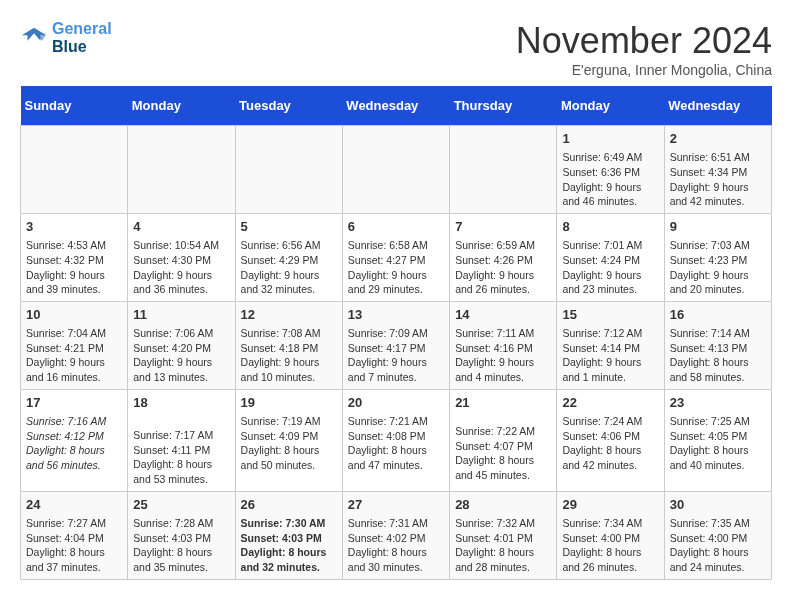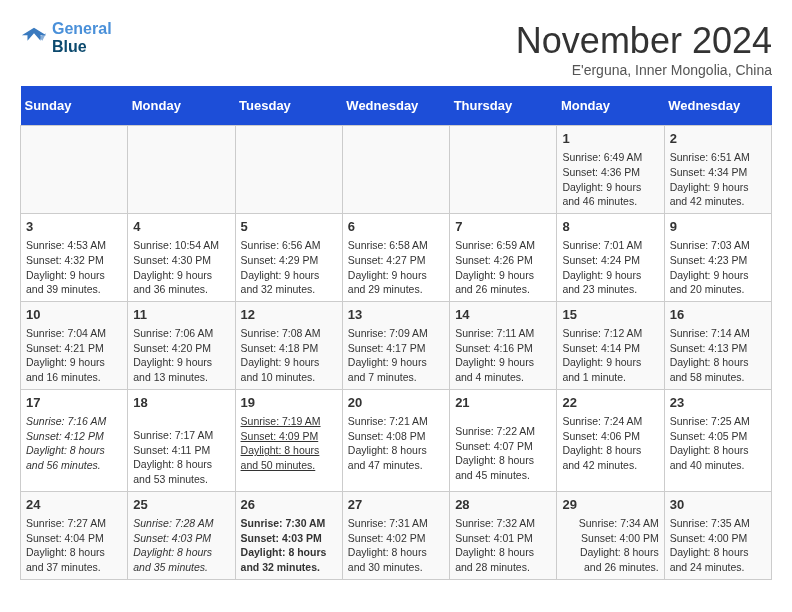--- a/index.html
+++ b/index.html
@@ -126,21 +126,21 @@
   <tbody id="calendar-body">
   <tr>
         <td class="empty"></td>
         <td class="empty"></td>
         <td class="empty"></td>
         <td class="empty"></td>
         <td class="empty"></td>
         <td>
           <span class="day-num">1</span>
           <div class="day-info" style="white-space: pre-line;">Sunrise: 6:49 AM
-Sunset: 4:36 PM
+Sunset: 6:36 PM
 Daylight: 9 hours and 46 minutes.</div>
         </td>
         <td>
           <span class="day-num">2</span>
           <div class="day-info" style="white-space: pre-line;">Sunrise: 6:51 AM
 Sunset: 4:34 PM
 Daylight: 9 hours and 42 minutes.</div>
         </td>
       </tr>
       <tr>
@@ -239,21 +239,21 @@
 Daylight: 8 hours and 56 minutes.</div>
         </td>
         <td>
           <span class="day-num">18</span>
           <div class="day-info" style="white-space: pre-line; margin-top: 16px;">Sunrise: 7:17 AM
 Sunset: 4:11 PM
 Daylight: 8 hours and 53 minutes.</div>
         </td>
         <td>
           <span class="day-num">19</span>
-          <div class="day-info" style="white-space: pre-line; text-decoration: underline;">Sunrise: 7:19 AM
+          <div class="day-info" style="white-space: pre-line;">Sunrise: 7:19 AM
 Sunset: 4:09 PM
 Daylight: 8 hours and 50 minutes.</div>
         </td>
         <td>
           <span class="day-num">20</span>
           <div class="day-info" style="white-space: pre-line;">Sunrise: 7:21 AM
 Sunset: 4:08 PM
 Daylight: 8 hours and 47 minutes.</div>
         </td>
         <td>
@@ -277,21 +277,21 @@
       </tr>
       <tr>
         <td>
           <span class="day-num">24</span>
           <div class="day-info" style="white-space: pre-line;">Sunrise: 7:27 AM
 Sunset: 4:04 PM
 Daylight: 8 hours and 37 minutes.</div>
         </td>
         <td>
           <span class="day-num">25</span>
-          <div class="day-info" style="white-space: pre-line; font-style: italic;">Sunrise: 7:28 AM
+          <div class="day-info" style="white-space: pre-line;">Sunrise: 7:28 AM
 Sunset: 4:03 PM
 Daylight: 8 hours and 35 minutes.</div>
         </td>
         <td>
           <span class="day-num">26</span>
           <div class="day-info" style="white-space: pre-line; font-weight: bold;">Sunrise: 7:30 AM
 Sunset: 4:03 PM
 Daylight: 8 hours and 32 minutes.</div>
         </td>
         <td>
@@ -301,21 +301,21 @@
 Daylight: 8 hours and 30 minutes.</div>
         </td>
         <td>
           <span class="day-num">28</span>
           <div class="day-info" style="white-space: pre-line;">Sunrise: 7:32 AM
 Sunset: 4:01 PM
 Daylight: 8 hours and 28 minutes.</div>
         </td>
         <td>
           <span class="day-num">29</span>
-          <div class="day-info" style="white-space: pre-line; text-align: right;">Sunrise: 7:34 AM
+          <div class="day-info" style="white-space: pre-line;">Sunrise: 7:34 AM
 Sunset: 4:00 PM
 Daylight: 8 hours and 26 minutes.</div>
         </td>
         <td>
           <span class="day-num">30</span>
           <div class="day-info" style="white-space: pre-line;">Sunrise: 7:35 AM
 Sunset: 4:00 PM
 Daylight: 8 hours and 24 minutes.</div>
         </td>
       </tr>

